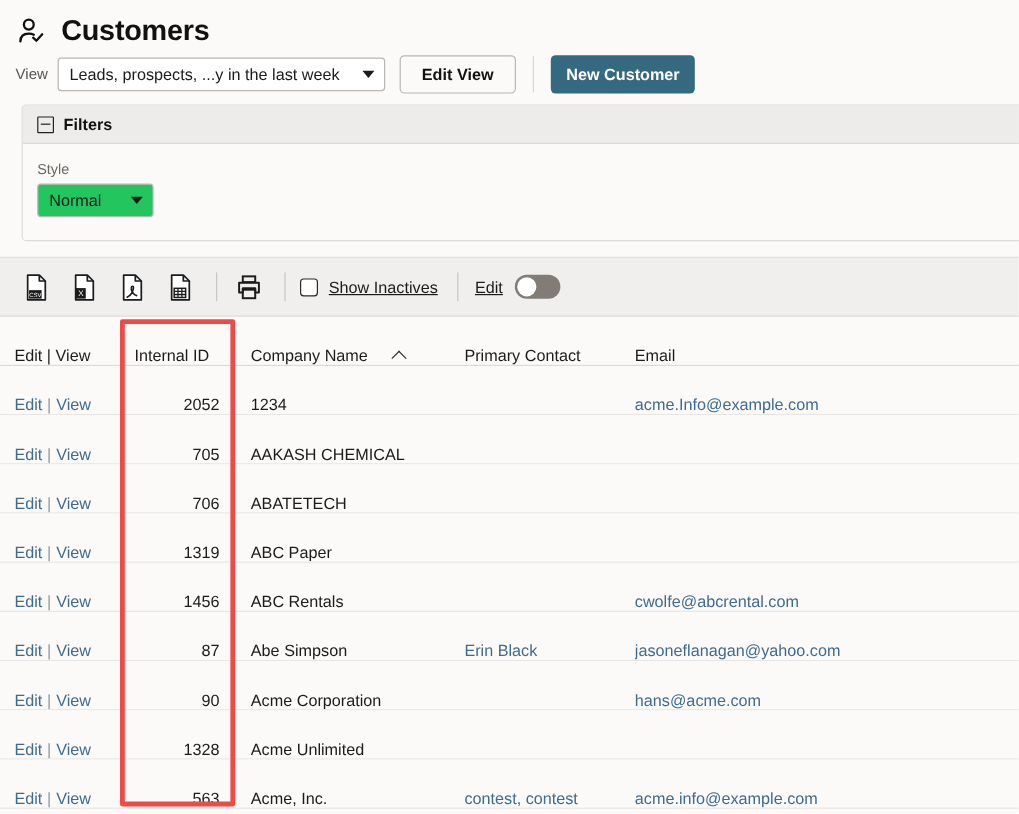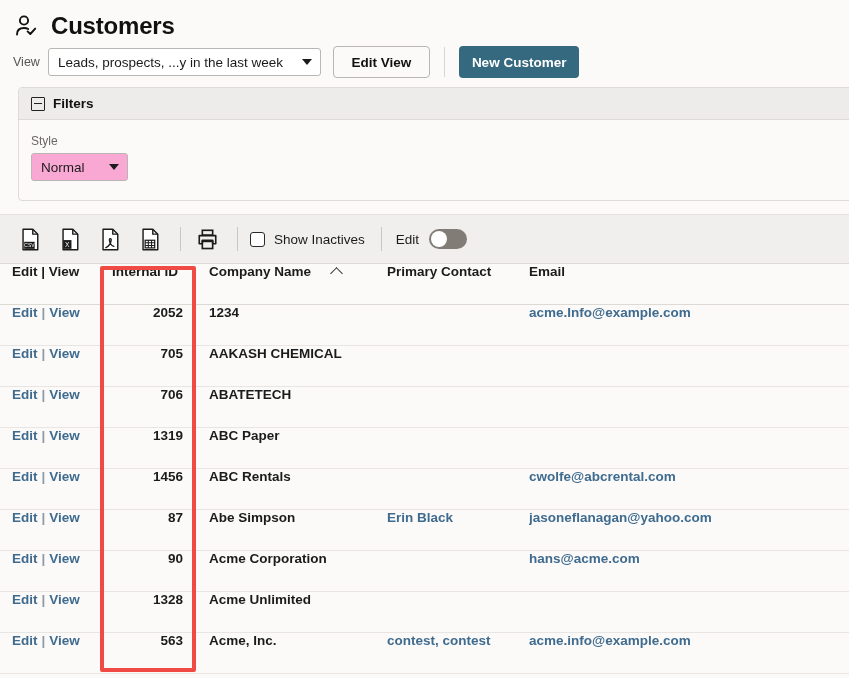--- a/index.html
+++ b/index.html
@@ -54,51 +54,51 @@
   }
   .collapse-box {
     width: 14px; height: 14px; border: 1.6px solid #222; border-radius: 1px;
     display: flex; align-items: center; justify-content: center; margin-right: 8px;
   }
   .collapse-box i { display: block; width: 8px; height: 1.6px; background: #222; }
   .filters-title { font-size: 13.5px; font-weight: bold; color: #111; }
   .filters-body { padding: 14px 0 0 12px; }
   .field-label { font-size: 12px; color: #6a6763; margin-bottom: 5px; }
   .style-select {
-    width: 97px; height: 28px; border: 1px solid #b9b6b3; border-radius: 3px; background: #f9a8d4;
+    width: 97px; height: 28px; border: 1px solid #b9b6b3; border-radius: 3px; background: #22c55e;
     display: flex; align-items: center; justify-content: space-between; padding: 0 8px 0 9px;
     font-size: 13.5px; color: #1b1b1b;
   }
   .style-select .caret { border-left: 5px solid transparent; border-right: 5px solid transparent; border-top: 6px solid #1b1b1b; }
 
   
   .toolbar {
     position: absolute; left: 0; top: 214px; width: 849px; height: 50px;
     background: #f0efed; border-top: 1px solid #e3e0dd; border-bottom: 1px solid #ddd9d5;
-    display: flex; align-items: center; padding-left: 16px;
+    display: flex; align-items: center; padding-left: 16px; text-decoration: underline;
   }
   .tb-icon { width: 28px; height: 28px; display: flex; align-items: center; justify-content: center; cursor: pointer; margin-right: 12px; }
   .tb-sep { width: 1px; height: 24px; background: #c9c5c1; margin: 0 12px 0 4px; }
   .chk-wrap { display: flex; align-items: center; cursor: pointer; }
   .chk {
     width: 15px; height: 15px; border: 1.6px solid #2a2a2a; border-radius: 3px; background: #fff;
   }
   .chk-label { font-size: 13.5px; color: #1b1b1b; margin-left: 9px; }
   .edit-label { font-size: 13.5px; color: #1b1b1b; margin-left: 0; }
   .toggle {
     width: 38px; height: 20px; border-radius: 10px; background: #817c76;
     margin-left: 10px; position: relative; cursor: pointer;
   }
   .toggle .knob {
     position: absolute; left: 2px; top: 2px; width: 16px; height: 16px; border-radius: 50%; background: #fff;
   }
 
   
   .grid { position: absolute; left: 0; top: 264px; width: 849px; }
-  .grid-row { display: flex; align-items: flex-start; height: 41px; border-bottom: 1px solid #e8e5e2; background: #fbfaf9; font-weight: bold; }
+  .grid-row { display: flex; align-items: flex-end; height: 41px; border-bottom: 1px solid #e8e5e2; background: #fbfaf9; }
   .grid-head { height: 41px; border-bottom: 1px solid #ddd9d5; background: #fbfaf9; }
   .c-edit { width: 100px; padding-left: 12px; flex: 0 0 100px; }
   .c-id   { width: 97px; flex: 0 0 97px; text-align: right; padding-right: 14px; }
   .c-name { width: 190px; flex: 0 0 190px; padding-left: 12px; }
   .c-contact { width: 142px; flex: 0 0 142px; }
   .c-email { flex: 1 1 auto; padding-right: 8px; }
   .th { font-size: 13.5px; color: #1b1b1b; }
   .th.sortable { display: flex; align-items: center; gap: 21px; cursor: pointer; }
   .chev-up { width: 9px; height: 9px; border-left: 1.6px solid #333; border-top: 1.6px solid #333; transform: rotate(45deg); margin-top: 3px; }
   .cell { font-size: 13.5px; color: #1b1b1b; white-space: nowrap; overflow: hidden; }

